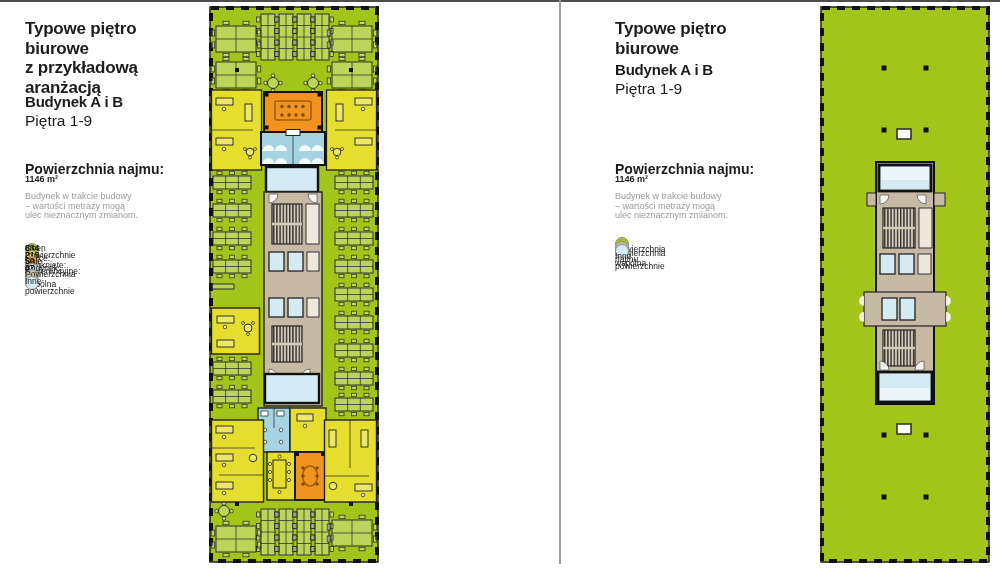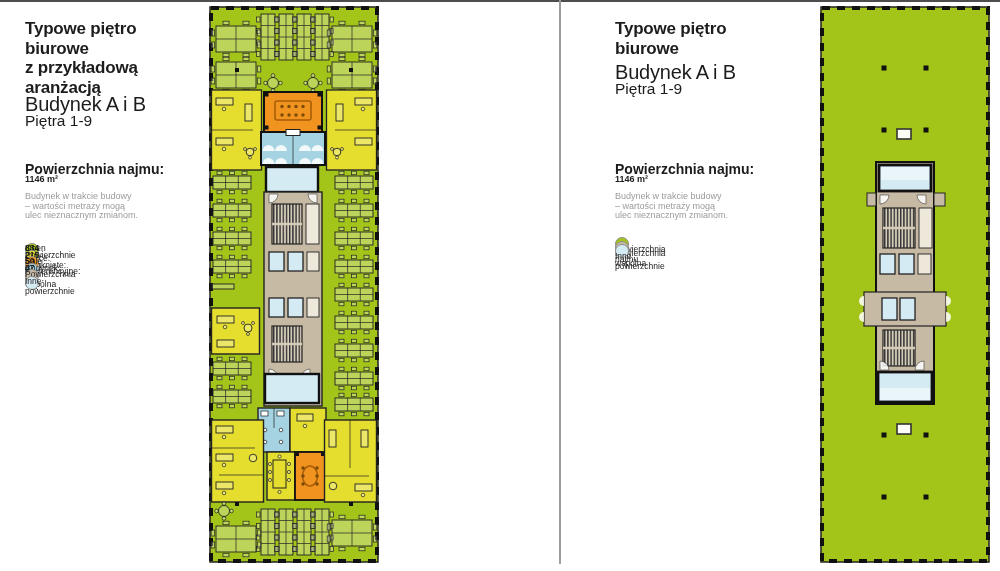--- a/index.html
+++ b/index.html
@@ -3,21 +3,21 @@
 <meta charset="utf-8">
 <style>
   html,body{margin:0;padding:0;background:#fff;}
   .page{position:relative;width:1000px;height:571px;background:#fff;overflow:hidden;
         font-family:"Liberation Sans",sans-serif;color:#1c1c1c;}
   .topline{position:absolute;left:0;top:0;width:1000px;height:2px;background:#4d4d4d;}
   .divider{position:absolute;left:559px;top:0;width:2px;height:564px;background:#9c9c9c;}
   .panel{position:absolute;top:0;}
   .panel *{position:absolute;}
   .doc-title{font-size:17px;font-weight:bold;line-height:19.5px;letter-spacing:-0.2px;white-space:pre-line;width:180px;}
-  .building{font-size:20px;font-weight:normal;letter-spacing:-0.2px;white-space:nowrap;}
+  .building{font-size:15px;font-weight:bold;letter-spacing:-0.2px;white-space:nowrap;}
   .floors{font-size:15.5px;white-space:nowrap;}
   .area-label{font-size:14px;font-weight:bold;line-height:10px;white-space:nowrap;}
   .area-value{font-size:9px;font-weight:bold;line-height:10px;white-space:nowrap;}
   .note{font-size:9px;line-height:9.5px;color:var(--c-note_gray);white-space:pre-line;width:170px;}
   .legend{position:absolute;width:170px;}
   .legend .legend-item{position:static;display:flex;gap:10px;margin-bottom:6.5px;align-items:flex-start;}
   .legend.compact .legend-item{align-items:center;margin-bottom:3.5px;}
   .swatch{flex:none;width:12px;height:12px;border-radius:50%;border:1.5px solid #8d8d8d;box-sizing:content-box;}
   .legend-text{display:flex;flex-direction:column;}
   .legend-label{font-size:8.5px;line-height:10px;white-space:pre-line;color:#222;}

